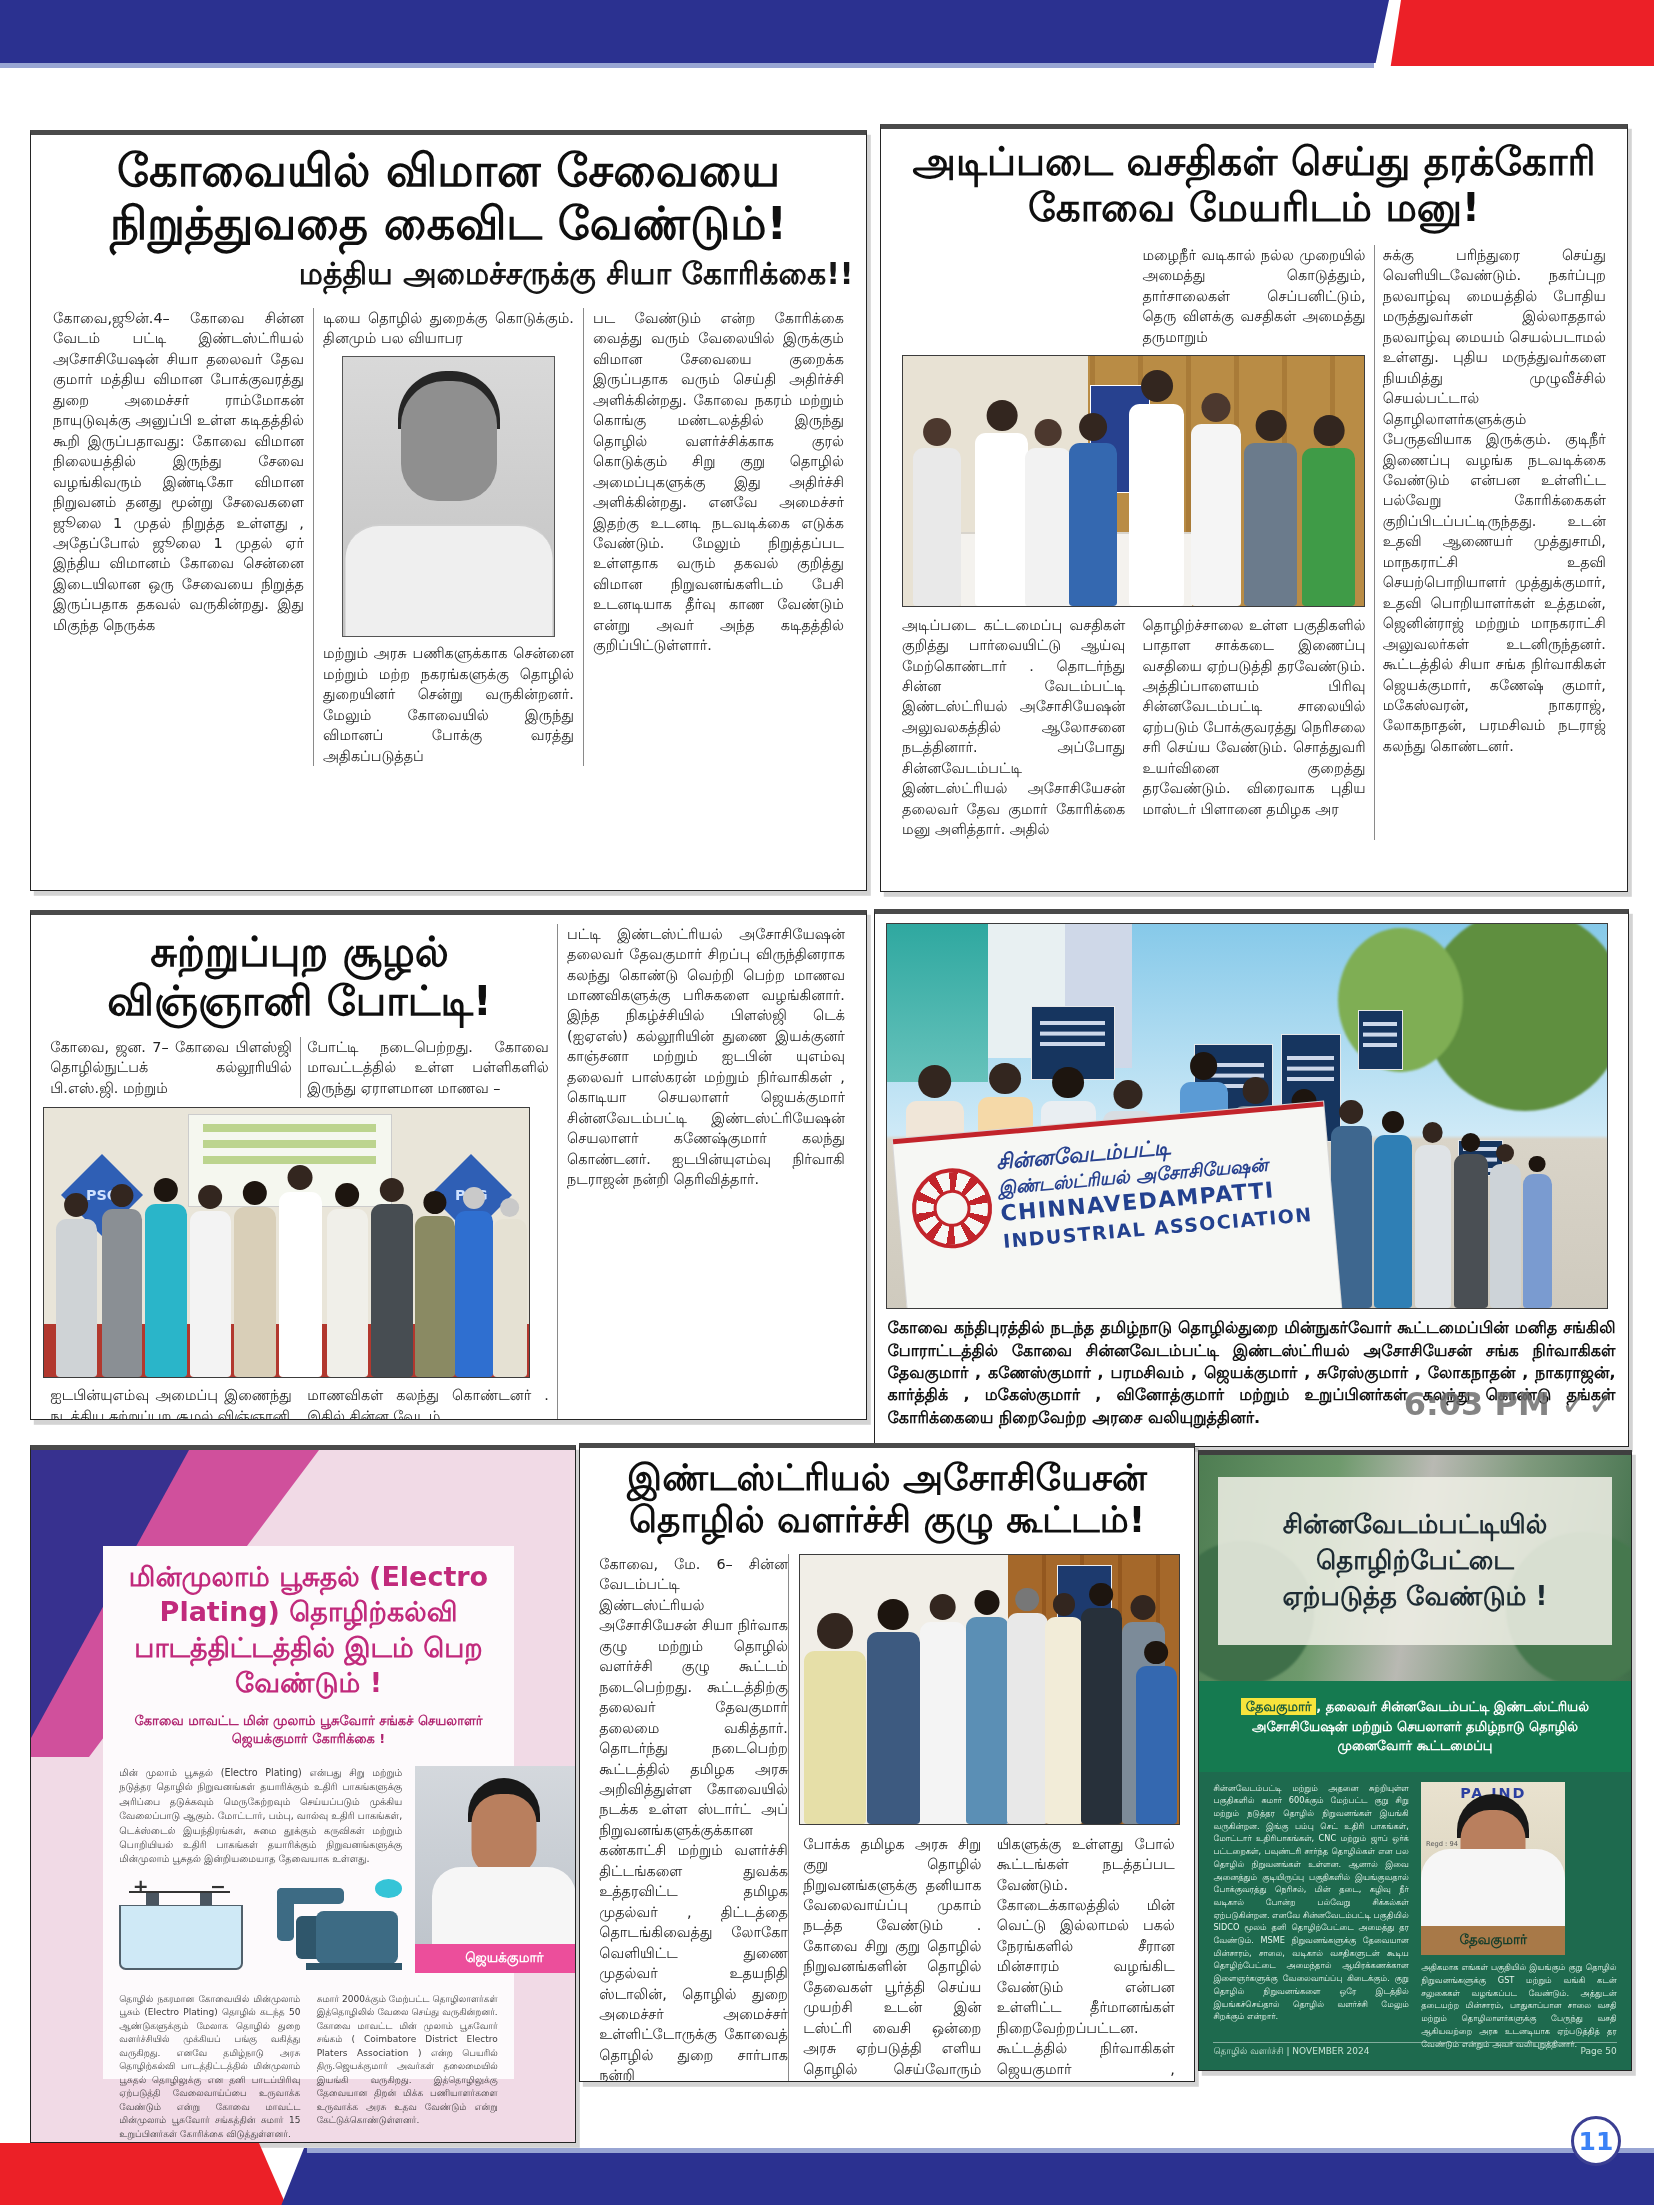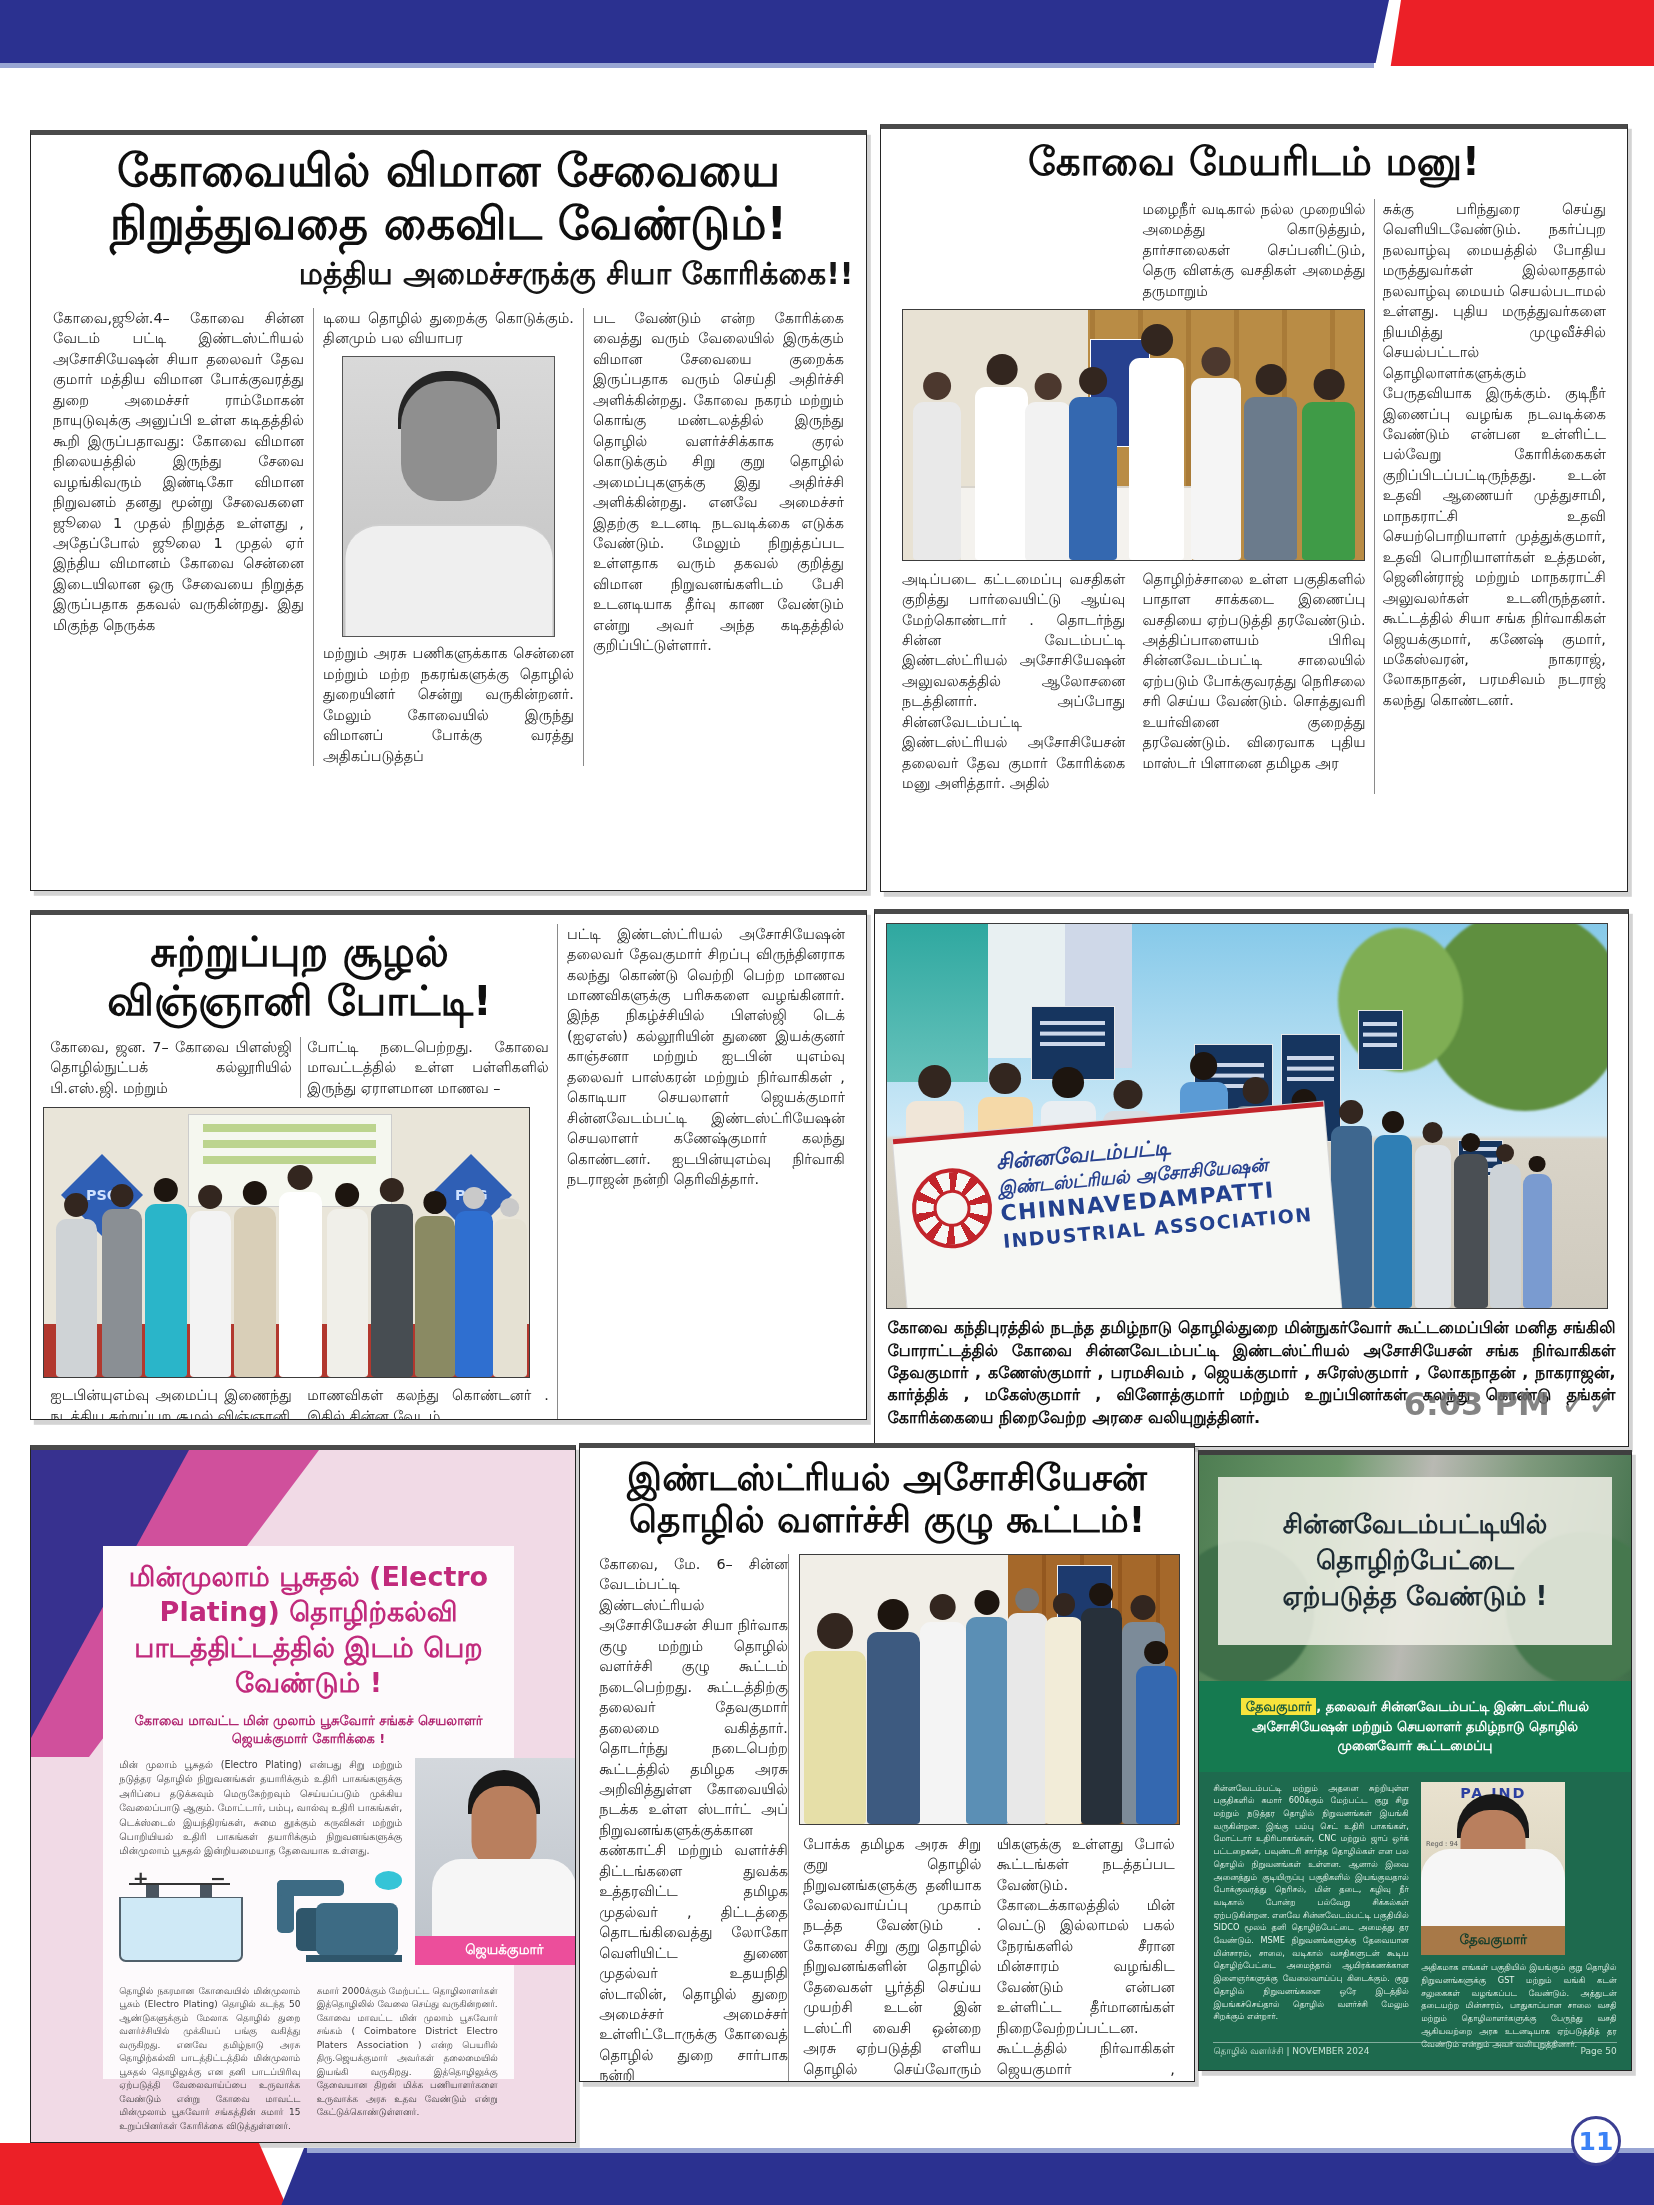--- a/index.html
+++ b/index.html
@@ -88,21 +88,21 @@
      text-align:justify;color:#101010;padding:0 1.9px;}
   #protest-time{position:absolute;right:2.9px;bottom:1.9px;font-size:32px;color:rgba(110,110,110,.85);font-weight:600;}
   
   #box-plating{left:30px;top:1445px;width:544px;height:692px;background:#F1DAE6;}
   .wedge{position:absolute;left:0;top:0;}
   #wedge-magenta{width:288px;height:307px;background:#D0509C;clip-path:polygon(0 0,288px 0,58px 307px,0 307px);}
   #wedge-navy{width:173px;height:288px;background:#37318F;clip-path:polygon(0 0,158px 0,0 288px);}
   #plating-panel{position:absolute;left:72px;top:96px;width:411px;height:533px;background:#fdfafc;padding:12.5px 16.3px;box-sizing:border-box;}
   #plating-panel .hl{font-size:27px;color:#C12A7C;line-height:1.32;}
   #plating-sub{margin-top:10.6px;font-size:13px;font-weight:700;color:#B02570;text-align:center;line-height:1.4;}
-  #plating-introrow{display:flex;gap:12.5px;margin-top:10px;}
+  #plating-introrow{display:flex;gap:12.5px;margin-top:18px;}
   #plating-intro{flex:1;font-size:9.6px;line-height:1.5;text-align:justify;color:#3c3c3c;}
   .portrait-color{width:179px;position:relative;flex:0 0 auto;}
   .pc-img{height:178px;background:linear-gradient(#d4d8dd,#bfc5cc);position:relative;overflow:hidden;}
   .pc-hair{position:absolute;left:50%;top:12.5px;transform:translateX(-50%);width:72px;height:44px;background:#181818;border-radius:36px 36px 0 0;}
   .pc-face{position:absolute;left:50%;top:28px;transform:translateX(-50%);width:65px;height:81px;background:#B97F5E;border-radius:29px 29px 25px 25px;}
   .pc-shirt{position:absolute;left:50%;bottom:0;transform:translateX(-50%);width:144px;height:77px;background:#f6f6f6;border-radius:29px 29px 0 0;}
   .pc-label{height:29px;display:flex;align-items:center;justify-content:center;font-size:13.4px;font-weight:700;}
   #plating-label{background:#EC4E9B;color:#fff;}
   #plating-icons{display:flex;gap:19px;align-items:flex-end;margin-top:12.5px;}
   .tank{width:120px;height:91px;position:relative;}
@@ -171,20 +171,21 @@
           <div class="bw-head"></div>
           <div class="bw-shirt"></div>
         </div>
       </div>
       <div class="cell body-txt" style="grid-column:2;grid-row:3;">மற்றும் அரசு பணிகளுக்காக சென்னை மற்றும் மற்ற நகரங்களுக்கு தொழில் துறையினர் சென்று வருகின்றனர். மேலும் கோவையில் இருந்து விமானப் போக்கு வரத்து அதிகப்படுத்தப்</div>
       <div class="cell body-txt" style="grid-column:3;grid-row:1/4;">பட வேண்டும் என்ற கோரிக்கை வைத்து வரும் வேலையில் இருக்கும் விமான சேவையை குறைக்க இருப்பதாக வரும் செய்தி அதிர்ச்சி அளிக்கின்றது. கோவை நகரம் மற்றும் கொங்கு மண்டலத்தில் இருந்து தொழில் வளர்ச்சிக்காக குரல் கொடுக்கும் சிறு குறு தொழில் அமைப்புகளுக்கு இது அதிர்ச்சி அளிக்கின்றது. எனவே அமைச்சர் இதற்கு உடனடி நடவடிக்கை எடுக்க வேண்டும். மேலும் நிறுத்தப்பட உள்ளதாக வரும் தகவல் குறித்து விமான நிறுவனங்களிடம் பேசி உடனடியாக தீர்வு காண வேண்டும் என்று அவர் அந்த கடிதத்தில் குறிப்பிட்டுள்ளார்.</div>
     </div>
   </div>
 
   <div class="abox" id="box-mayor">
+    <div class="hl">அடிப்படை வசதிகள் செய்து தரக்கோரி</div>
     <div class="hl">கோவை மேயரிடம் மனு!</div>
     <div id="mayor-grid">
       <div class="vr" style="left:66.6%;top:0;bottom:0;"></div>
       <div class="cell body-txt" style="grid-column:2;grid-row:1;">மழைநீர் வடிகால் நல்ல முறையில் அமைத்து கொடுத்தும், தார்சாலைகள் செப்பனிட்டும், தெரு விளக்கு வசதிகள் அமைத்து தருமாறும்</div>
       <div class="photo wood" id="mayor-photo">
         <div style="position:absolute;left:0;top:0;width:40%;height:100%;background:#e8e2d4;"></div>
         <div style="position:absolute;left:187px;top:29px;width:58px;height:106px;background:#27418F;border:1.9px solid #fff;"></div>
         <div style="position:absolute;left:58px;bottom:0;width:231px;height:72px;background:#f4f2ee;border-top:2.9px solid #d8d4cc;"></div>
         <div style="position:absolute;left:158px;bottom:67px;width:3.8px;height:86px;background:#666;"></div>
         <i class="p" style="--c:#e9e9e9;--h:#4c382e;left:9.6px;width:48px;height:158px;font-size:48px;"></i>

